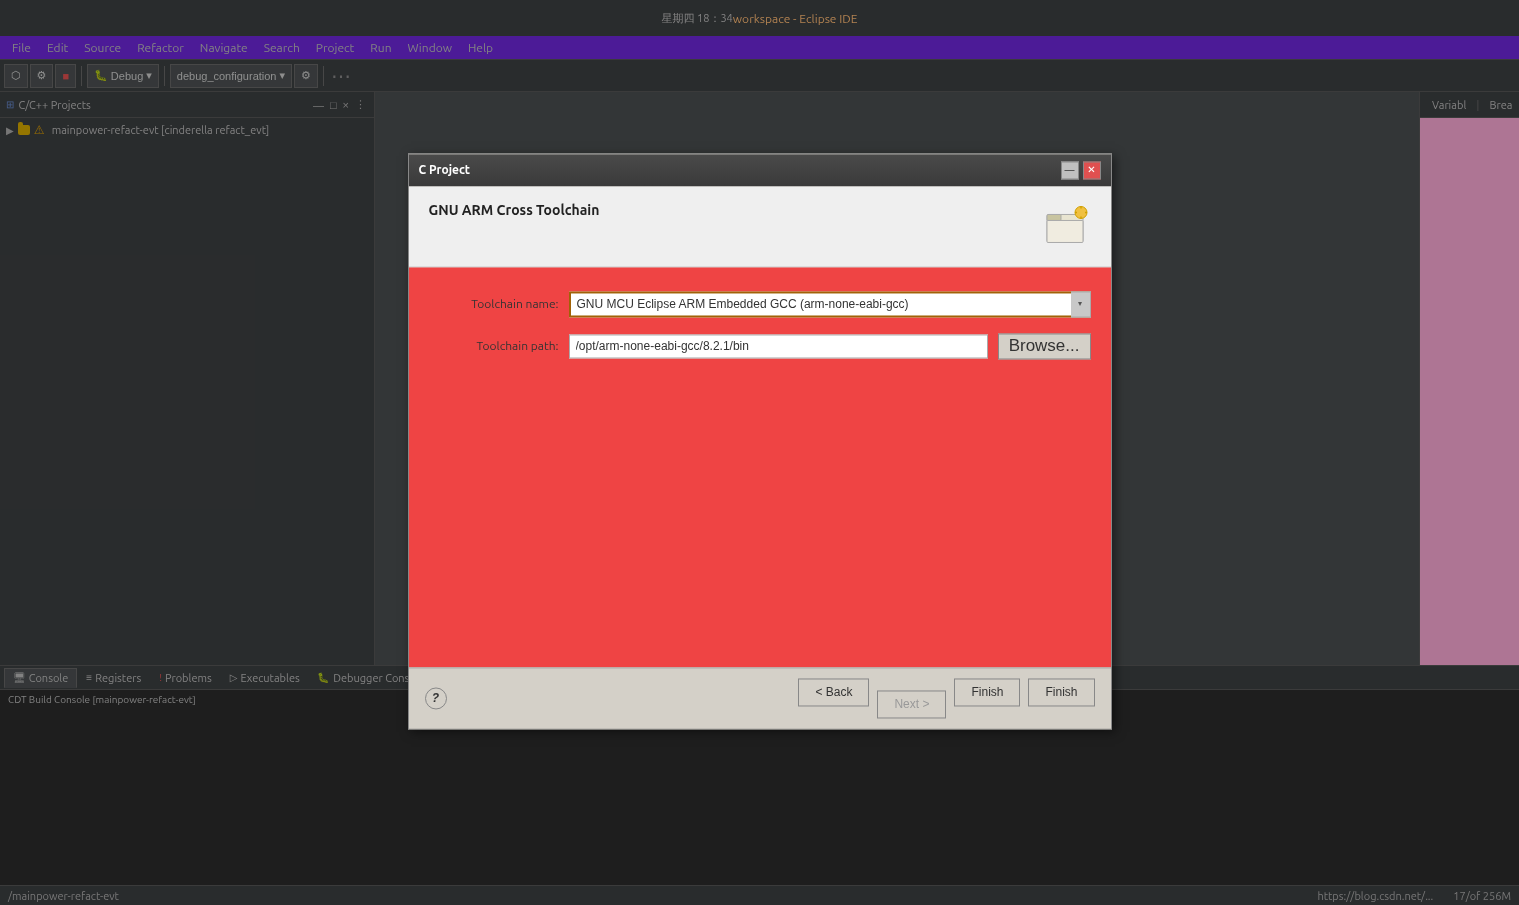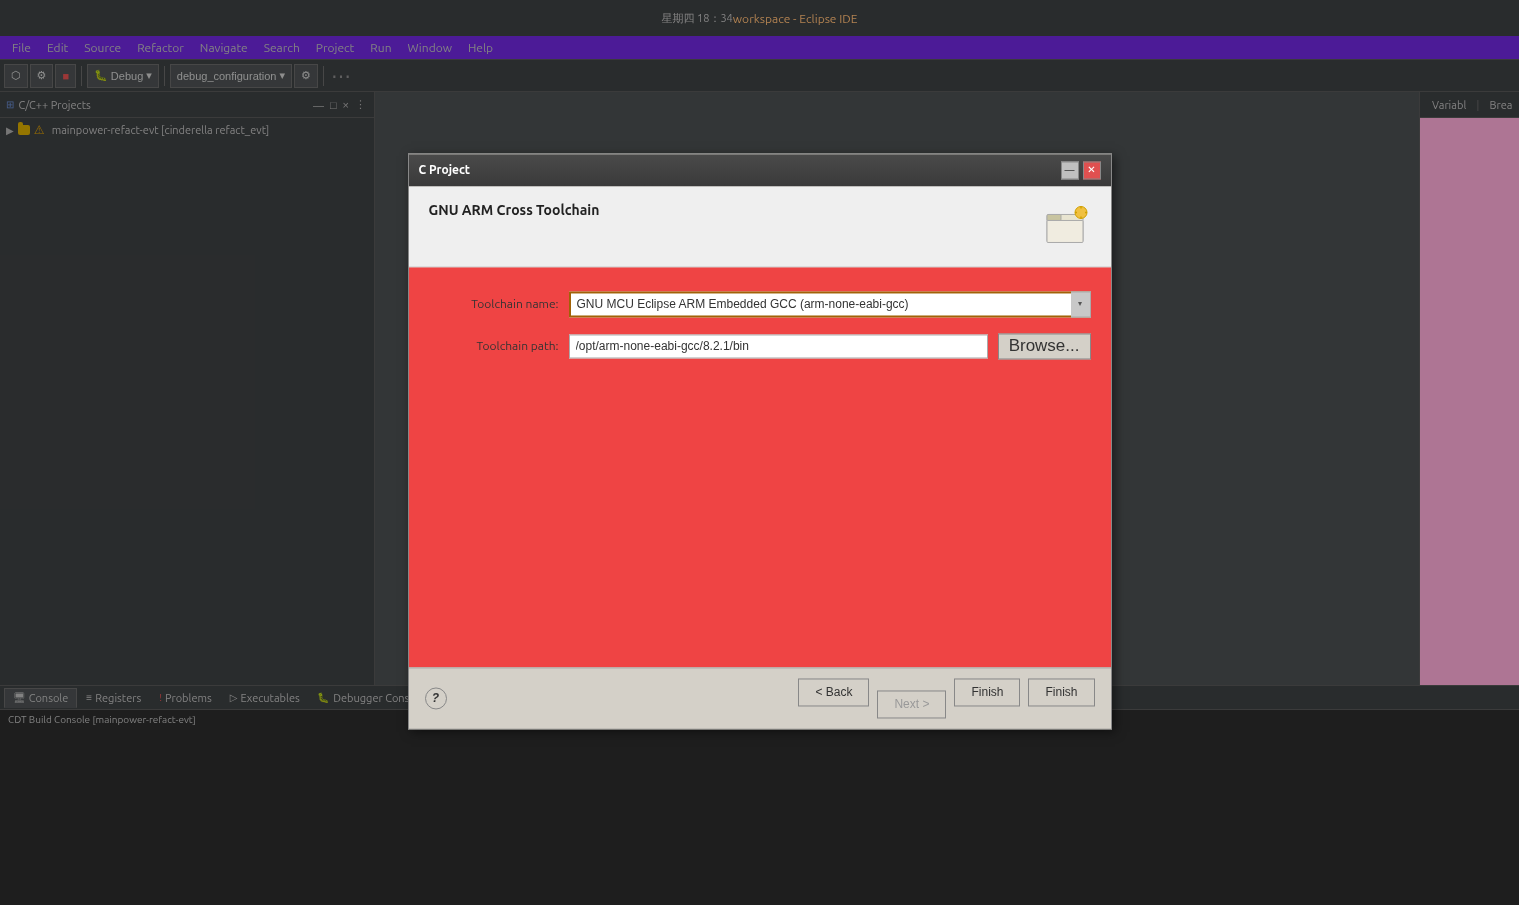--- a/index.html
+++ b/index.html
@@ -542,20 +542,27 @@
       <div class="bottom-tab">
         <span style="font-size:10px;">🐛</span>
         <span>Debugger Console</span>
       </div>
     </div>
     <div class="bottom-content">
       <span>CDT Build Console [mainpower-refact-evt]</span>
     </div>
   </div>
 
+  <div class="status-bar">
+    <span>/mainpower-refact-evt</span>
+    <span style="display:flex;gap:20px;">
+      <span>https://blog.csdn.net/...</span>
+      <span>17/of 256M</span>
+    </span>
+  </div>
 </div>
 
 <div class="modal-backdrop"></div>
 
 <div class="dialog">
 
   <div class="dialog-title-bar">
     <span class="dialog-title">C Project</span>
     <div class="dialog-title-actions">
       <button class="dialog-title-btn">—</button>

